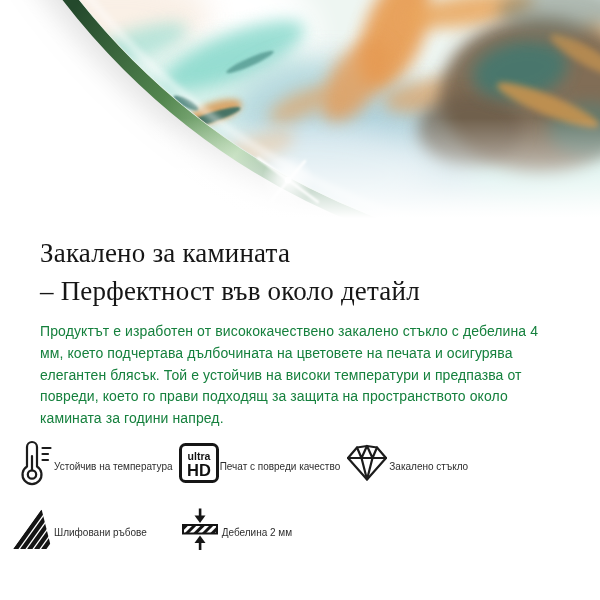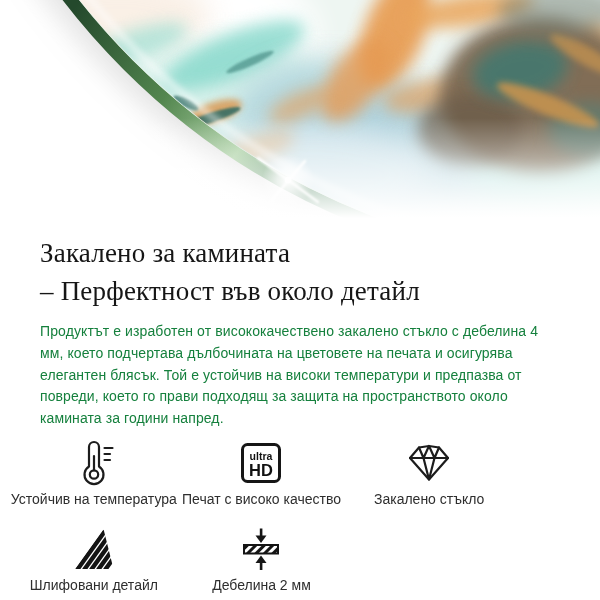--- a/index.html
+++ b/index.html
@@ -28,25 +28,25 @@
     letter-spacing: 0.1px;
   }
 
   .features {
     margin: 10px 0 0 10px;
     width: 503px;
     display: grid;
     grid-template-columns: repeat(3, 1fr);
     row-gap: 20px;
   }
-  .feature { display: flex; flex-direction: column; align-items: center; }
+  .feature { display: flex; align-items: center; }
   .icon-box { height: 46px; display: flex; align-items: center; justify-content: center; }
   .feature .label {
     margin-top: 7px;
-    font-size: 14px;
+    font-size: 10px;
     line-height: 13px;
     color: #2e2e2e;
     text-align: center;
     white-space: nowrap;
   }
   .ico { stroke: #1c1c1c; fill: none; stroke-width: 2.2; stroke-linecap: round; stroke-linejoin: round; }
   .ico-fill { fill: #161616; stroke: none; }
   .badge-text { font-family: "Liberation Sans", sans-serif; fill: #111; }
 </style>
 </head>
@@ -174,21 +174,21 @@
     </div>
 
     <div class="feature">
       <div class="icon-box">
         <svg width="42" height="42" viewBox="0 0 42 42">
           <rect x="2.5" y="2.5" width="37" height="37" rx="5" fill="none" stroke="#161616" stroke-width="3"></rect>
           <text x="21" y="17.5" text-anchor="middle" class="badge-text" font-size="10.5" font-weight="600">ultra</text>
           <text x="21" y="34" text-anchor="middle" class="badge-text" font-size="16.5" font-weight="700">HD</text>
         </svg>
       </div>
-      <div class="label">Печат с високо качество</div>
+      <div class="label">Печат с повреди качество</div>
     </div>
 
 
     <div class="feature">
       <div class="icon-box">
         <svg width="44" height="38" viewBox="0 0 44 38">
           <g class="ico" stroke-width="2">
             <path d="M12 3.5 L22 2 L32 3.5 L41 14 L22 35.5 L3 14 Z"></path>
             <line x1="3" y1="14" x2="41" y2="14"></line>
             <path d="M12 3.5 L16.5 14 L22 2 L27.5 14 L32 3.5"></path>
@@ -209,21 +209,21 @@
           </defs>
           <g clip-path="url(#triClip)" stroke="#141414" stroke-width="4.4">
             <line x1="5" y1="43" x2="33" y2="4"></line>
             <line x1="12" y1="43" x2="40" y2="4"></line>
             <line x1="19" y1="43" x2="47" y2="4"></line>
             <line x1="26" y1="43" x2="54" y2="4"></line>
             <line x1="33" y1="43" x2="61" y2="4"></line>
           </g>
         </svg>
       </div>
-      <div class="label">Шлифовани детайл</div>
+      <div class="label">Шлифовани ръбове</div>
     </div>
 
     <div class="feature">
       <div class="icon-box">
         <svg width="44" height="46" viewBox="0 0 44 46">
           <defs>
             <pattern id="hatch" width="6" height="6" patternUnits="userSpaceOnUse" patternTransform="rotate(45)">
               <rect width="6" height="6" fill="#ffffff"></rect>
               <rect width="3" height="6" fill="#141414"></rect>
             </pattern>

